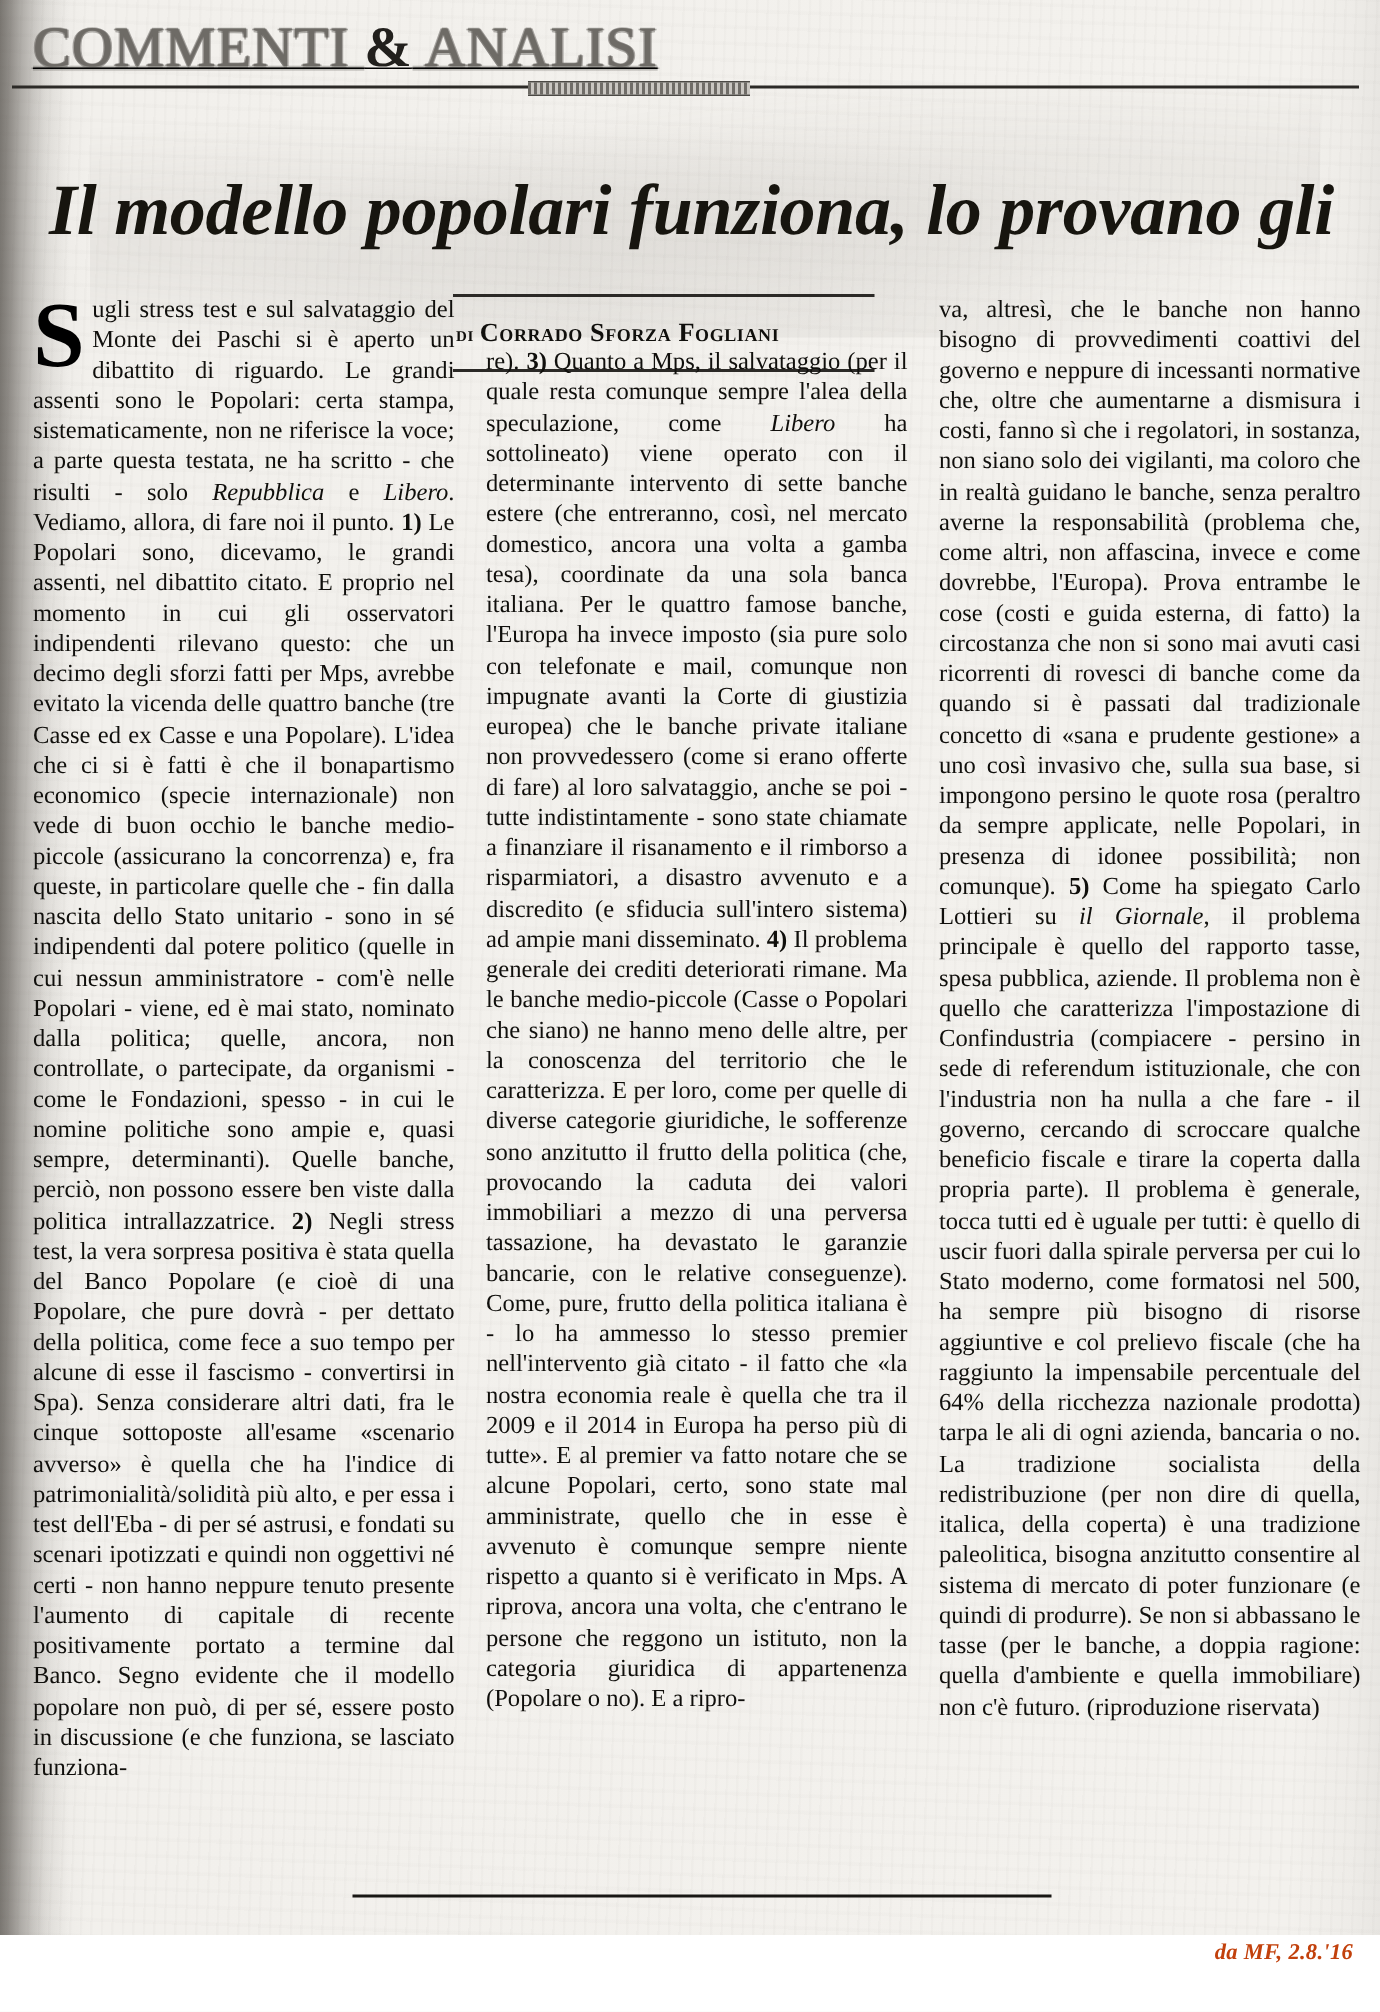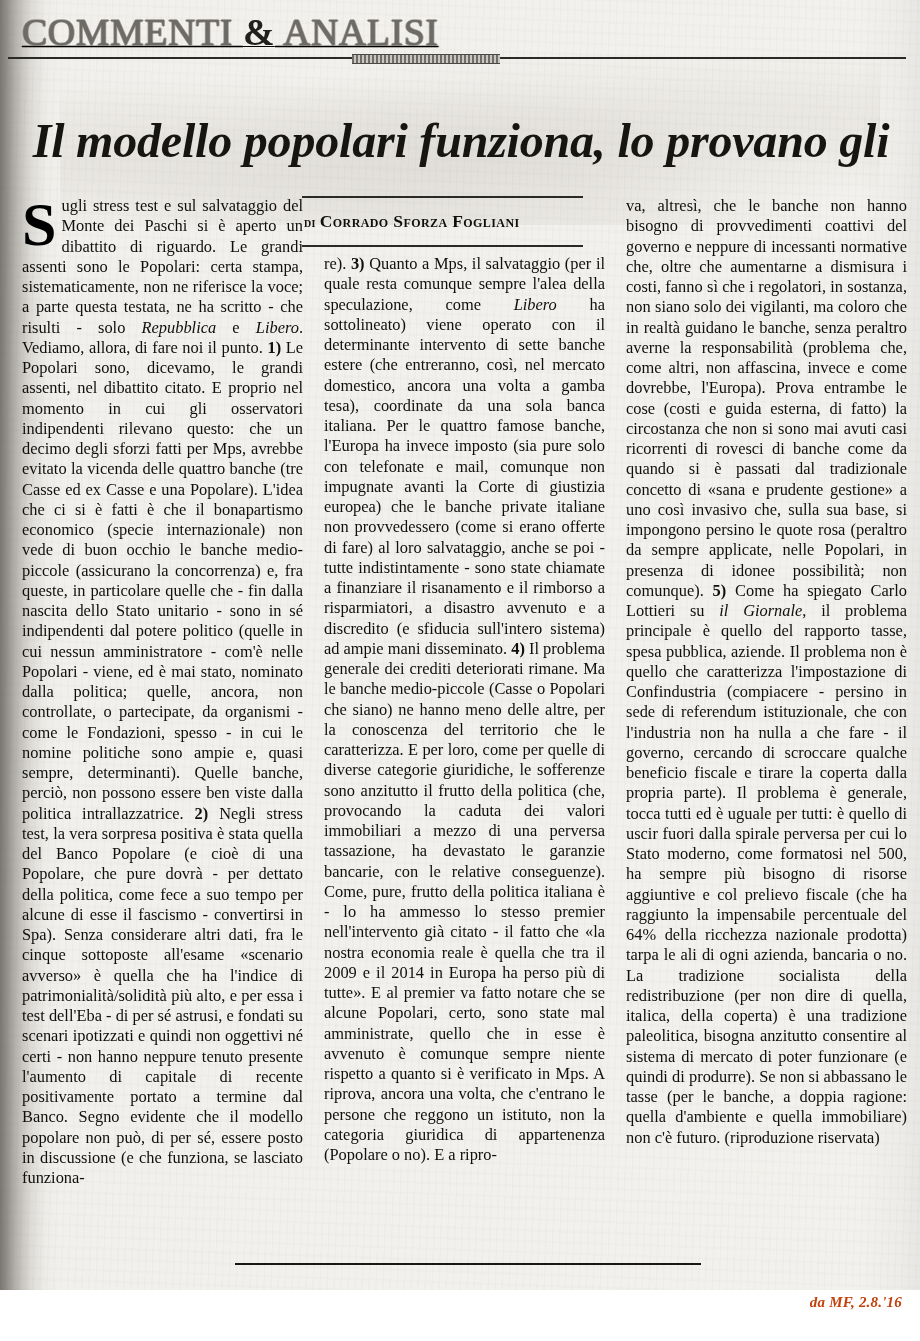--- a/index.html
+++ b/index.html
@@ -133,21 +133,21 @@
   <div class="byline-wrap">
     <div class="byline-rule"></div>
     <div class="byline"><span class="small">di </span><span>Corrado Sforza Fogliani</span></div>
     <div class="byline-rule2"></div>
   </div>
 
   <div class="cols">
     <div class="col" id="col1">
       <p><span class="dropcap">S</span><span>ugli stress test e sul salvataggio del Monte dei Paschi si è aperto un dibattito di riguardo. Le grandi assenti sono le Popolari: certa stampa, sistematicamente, non ne riferisce la voce; a parte questa testata, ne ha scritto - che risulti - solo <i>Repubblica</i> e <i>Libero</i>. Vediamo, allora, di fare noi il punto. <b>1)</b> Le Popolari sono, dicevamo, le grandi assenti, nel dibattito citato. E proprio nel momento in cui gli osservatori indipendenti rilevano questo: che un decimo degli sforzi fatti per Mps, avrebbe evitato la vicenda delle quattro banche (tre Casse ed ex Casse e una Popolare). L'idea che ci si è fatti è che il bonapartismo economico (specie internazionale) non vede di buon occhio le banche medio-piccole (assicurano la concorrenza) e, fra queste, in particolare quelle che - fin dalla nascita dello Stato unitario - sono in sé indipendenti dal potere politico (quelle in cui nessun amministratore - com'è nelle Popolari - viene, ed è mai stato, nominato dalla politica; quelle, ancora, non controllate, o partecipate, da organismi - come le Fondazioni, spesso - in cui le nomine politiche sono ampie e, quasi sempre, determinanti). Quelle banche, perciò, non possono essere ben viste dalla politica intrallazzatrice. <b>2)</b> Negli stress test, la vera sorpresa positiva è stata quella del Banco Popolare (e cioè di una Popolare, che pure dovrà - per dettato della politica, come fece a suo tempo per alcune di esse il fascismo - convertirsi in Spa). Senza considerare altri dati, fra le cinque sottoposte all'esame «scenario avverso» è quella che ha l'indice di patrimonialità/solidità più alto, e per essa i test dell'Eba - di per sé astrusi, e fondati su scenari ipotizzati e quindi non oggettivi né certi - non hanno neppure tenuto presente l'aumento di capitale di recente positivamente portato a termine dal Banco. Segno evidente che il modello popolare non può, di per sé, essere posto in discussione (e che funziona, se lasciato funziona-</span></p>
     </div>
-    <div class="col" id="col2" style="padding-top:58px;">
+    <div class="col" id="col2" style="padding-top:35px;">
       <p>re). <b>3)</b> Quanto a Mps, il salvataggio (per il quale resta comunque sempre l'alea della speculazione, come <i>Libero</i> ha sottolineato) viene operato con il determinante intervento di sette banche estere (che entreranno, così, nel mercato domestico, ancora una volta a gamba tesa), coordinate da una sola banca italiana. Per le quattro famose banche, l'Europa ha invece imposto (sia pure solo con telefonate e mail, comunque non impugnate avanti la Corte di giustizia europea) che le banche private italiane non provvedessero (come si erano offerte di fare) al loro salvataggio, anche se poi - tutte indistintamente - sono state chiamate a finanziare il risanamento e il rimborso a risparmiatori, a disastro avvenuto e a discredito (e sfiducia sull'intero sistema) ad ampie mani disseminato. <b>4)</b> Il problema generale dei crediti deteriorati rimane. Ma le banche medio-piccole (Casse o Popolari che siano) ne hanno meno delle altre, per la conoscenza del territorio che le caratterizza. E per loro, come per quelle di diverse categorie giuridiche, le sofferenze sono anzitutto il frutto della politica (che, provocando la caduta dei valori immobiliari a mezzo di una perversa tassazione, ha devastato le garanzie bancarie, con le relative conseguenze). Come, pure, frutto della politica italiana è - lo ha ammesso lo stesso premier nell'intervento già citato - il fatto che «la nostra economia reale è quella che tra il 2009 e il 2014 in Europa ha perso più di tutte». E al premier va fatto notare che se alcune Popolari, certo, sono state mal amministrate, quello che in esse è avvenuto è comunque sempre niente rispetto a quanto si è verificato in Mps. A riprova, ancora una volta, che c'entrano le persone che reggono un istituto, non la categoria giuridica di appartenenza (Popolare o no). E a ripro-</p>
     </div>
     <div class="col" id="col3">
       <p>va, altresì, che le banche non hanno bisogno di provvedimenti coattivi del governo e neppure di incessanti normative che, oltre che aumentarne a dismisura i costi, fanno sì che i regolatori, in sostanza, non siano solo dei vigilanti, ma coloro che in realtà guidano le banche, senza peraltro averne la responsabilità (problema che, come altri, non affascina, invece e come dovrebbe, l'Europa). Prova entrambe le cose (costi e guida esterna, di fatto) la circostanza che non si sono mai avuti casi ricorrenti di rovesci di banche come da quando si è passati dal tradizionale concetto di «sana e prudente gestione» a uno così invasivo che, sulla sua base, si impongono persino le quote rosa (peraltro da sempre applicate, nelle Popolari, in presenza di idonee possibilità; non comunque). <b>5)</b> Come ha spiegato Carlo Lottieri su <i>il Giornale</i>, il problema principale è quello del rapporto tasse, spesa pubblica, aziende. Il problema non è quello che caratterizza l'impostazione di Confindustria (compiacere - persino in sede di referendum istituzionale, che con l'industria non ha nulla a che fare - il governo, cercando di scroccare qualche beneficio fiscale e tirare la coperta dalla propria parte). Il problema è generale, tocca tutti ed è uguale per tutti: è quello di uscir fuori dalla spirale perversa per cui lo Stato moderno, come formatosi nel 500, ha sempre più bisogno di risorse aggiuntive e col prelievo fiscale (che ha raggiunto la impensabile percentuale del 64% della ricchezza nazionale prodotta) tarpa le ali di ogni azienda, bancaria o no. La tradizione socialista della redistribuzione (per non dire di quella, italica, della coperta) è una tradizione paleolitica, bisogna anzitutto consentire al sistema di mercato di poter funzionare (e quindi di produrre). Se non si abbassano le tasse (per le banche, a doppia ragione: quella d'ambiente e quella immobiliare) non c'è futuro. (riproduzione riservata)</p>
     </div>
   </div>
 
   <div class="rule-bottom"></div>
 </div>
 

